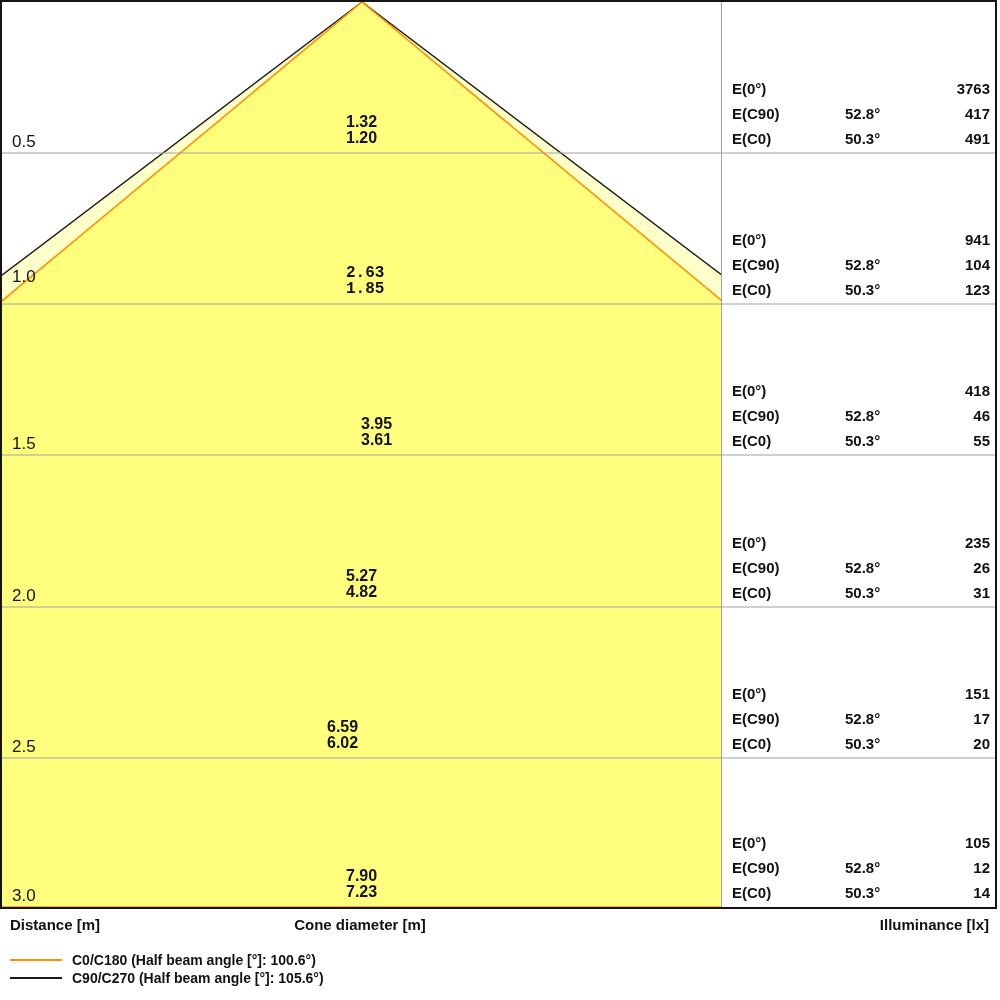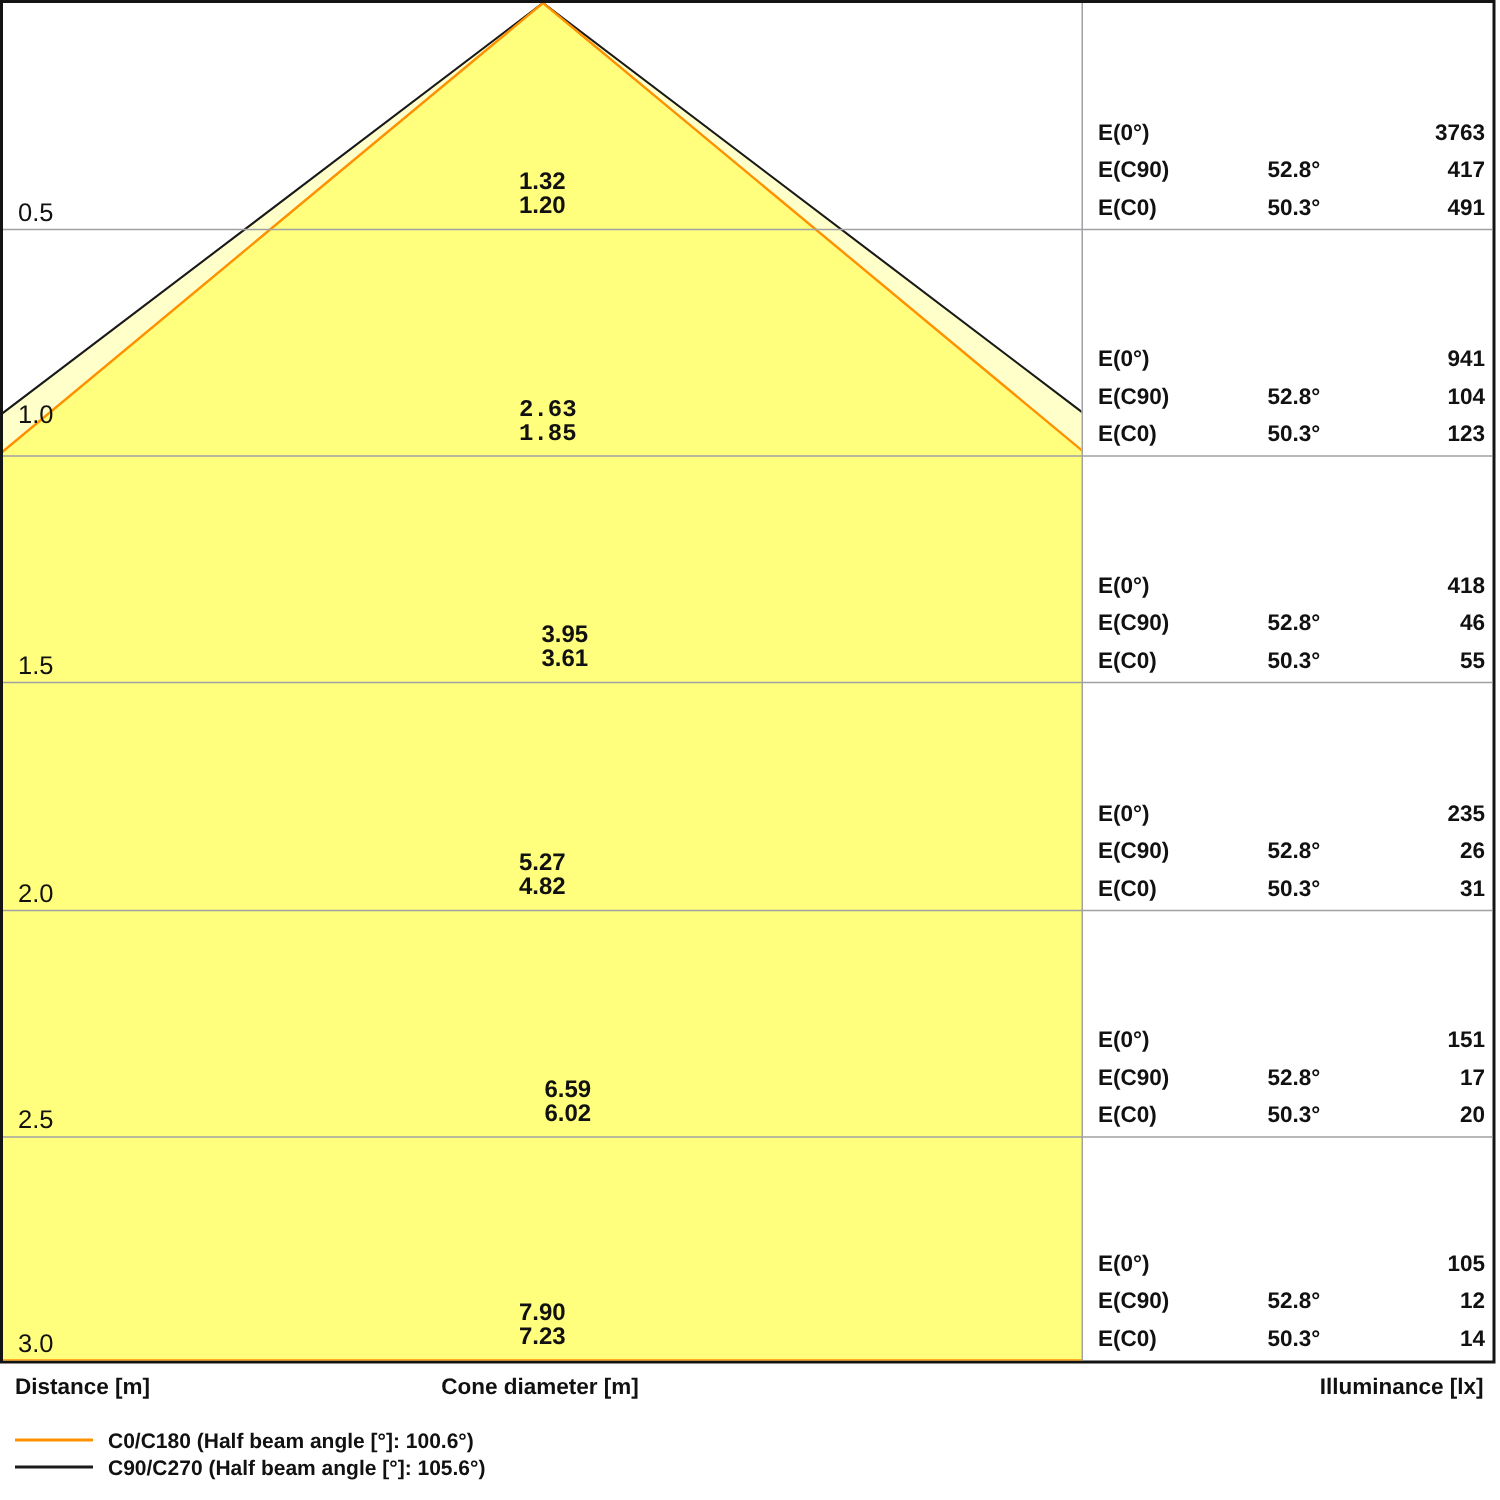--- a/index.html
+++ b/index.html
@@ -120,21 +120,21 @@
           <span class="e-angle">52.8°</span>
           <span class="e-val">26</span>
         </div>
         <div class="e-line">
           <span class="e-name">E(C0)</span>
           <span class="e-angle">50.3°</span>
           <span class="e-val">31</span>
         </div>
       </div>
       <div class="abs dist-label" style="left:10px;bottom:152px;">2.5</div>
-      <div class="abs cone-vals" style="left:361px;bottom:156px;">
+      <div class="abs cone-vals" style="left:325px;bottom:156px;">
         <div>6.59</div>
         <div>6.02</div>
       </div>
       <div class="abs e-block" style="left:720px;bottom:151px;">
         <div class="e-line">
           <span class="e-name">E(0°)</span>
           <span class="e-val">151</span>
         </div>
         <div class="e-line">
           <span class="e-name">E(C90)</span>

